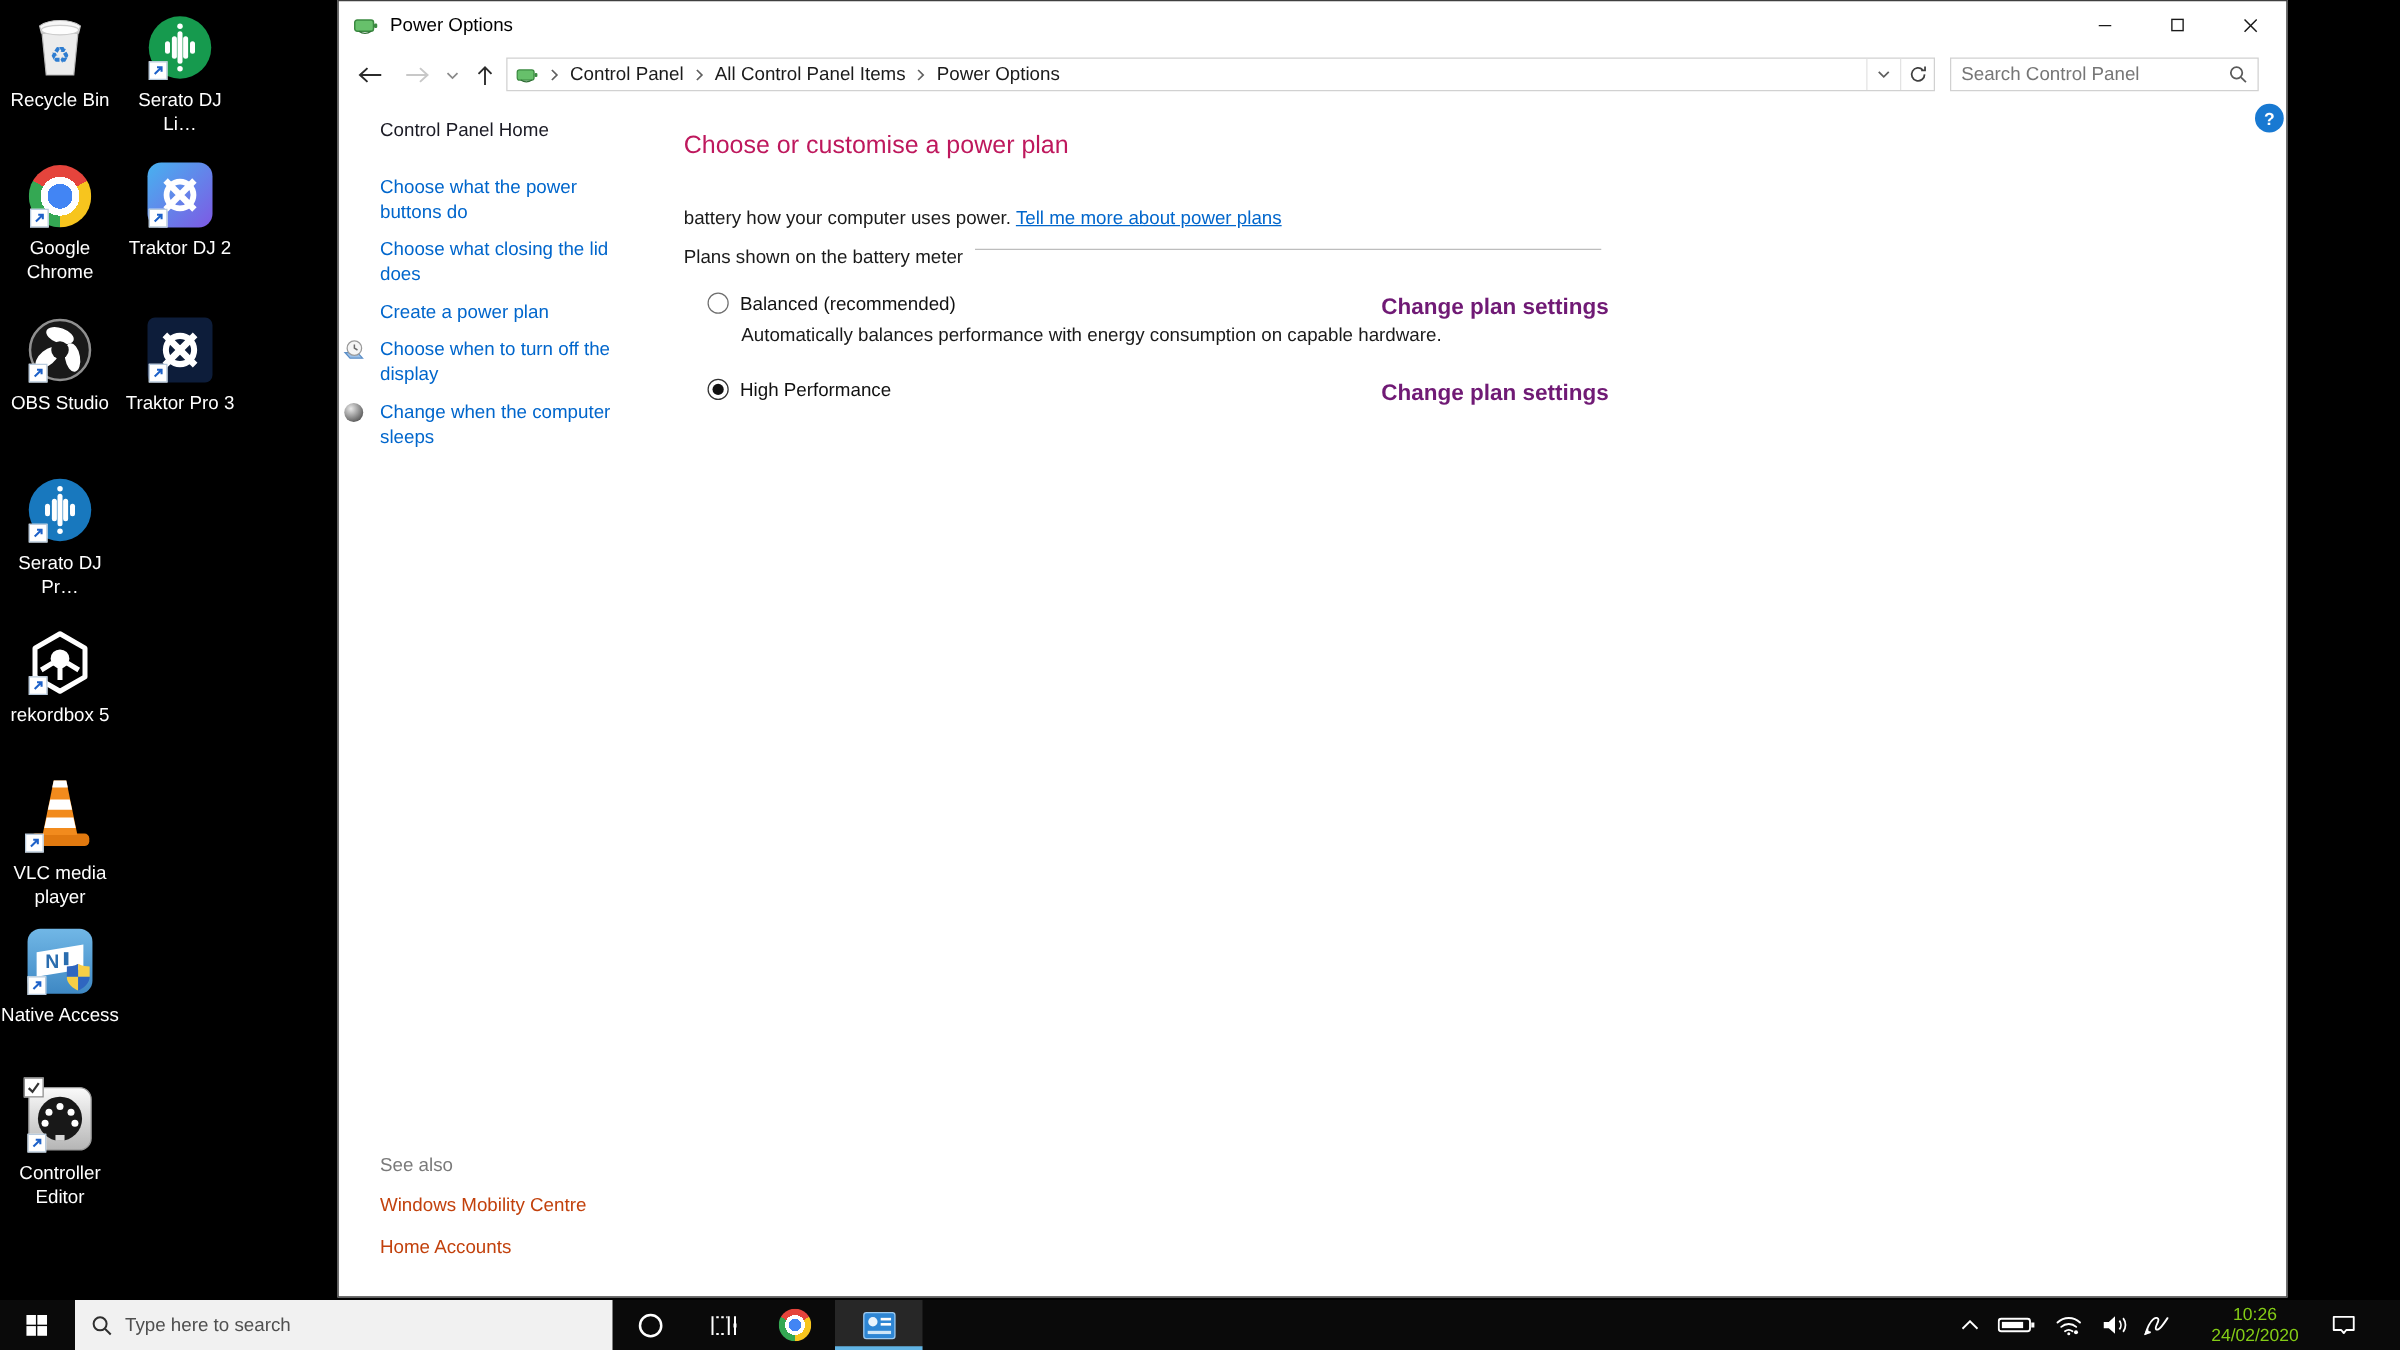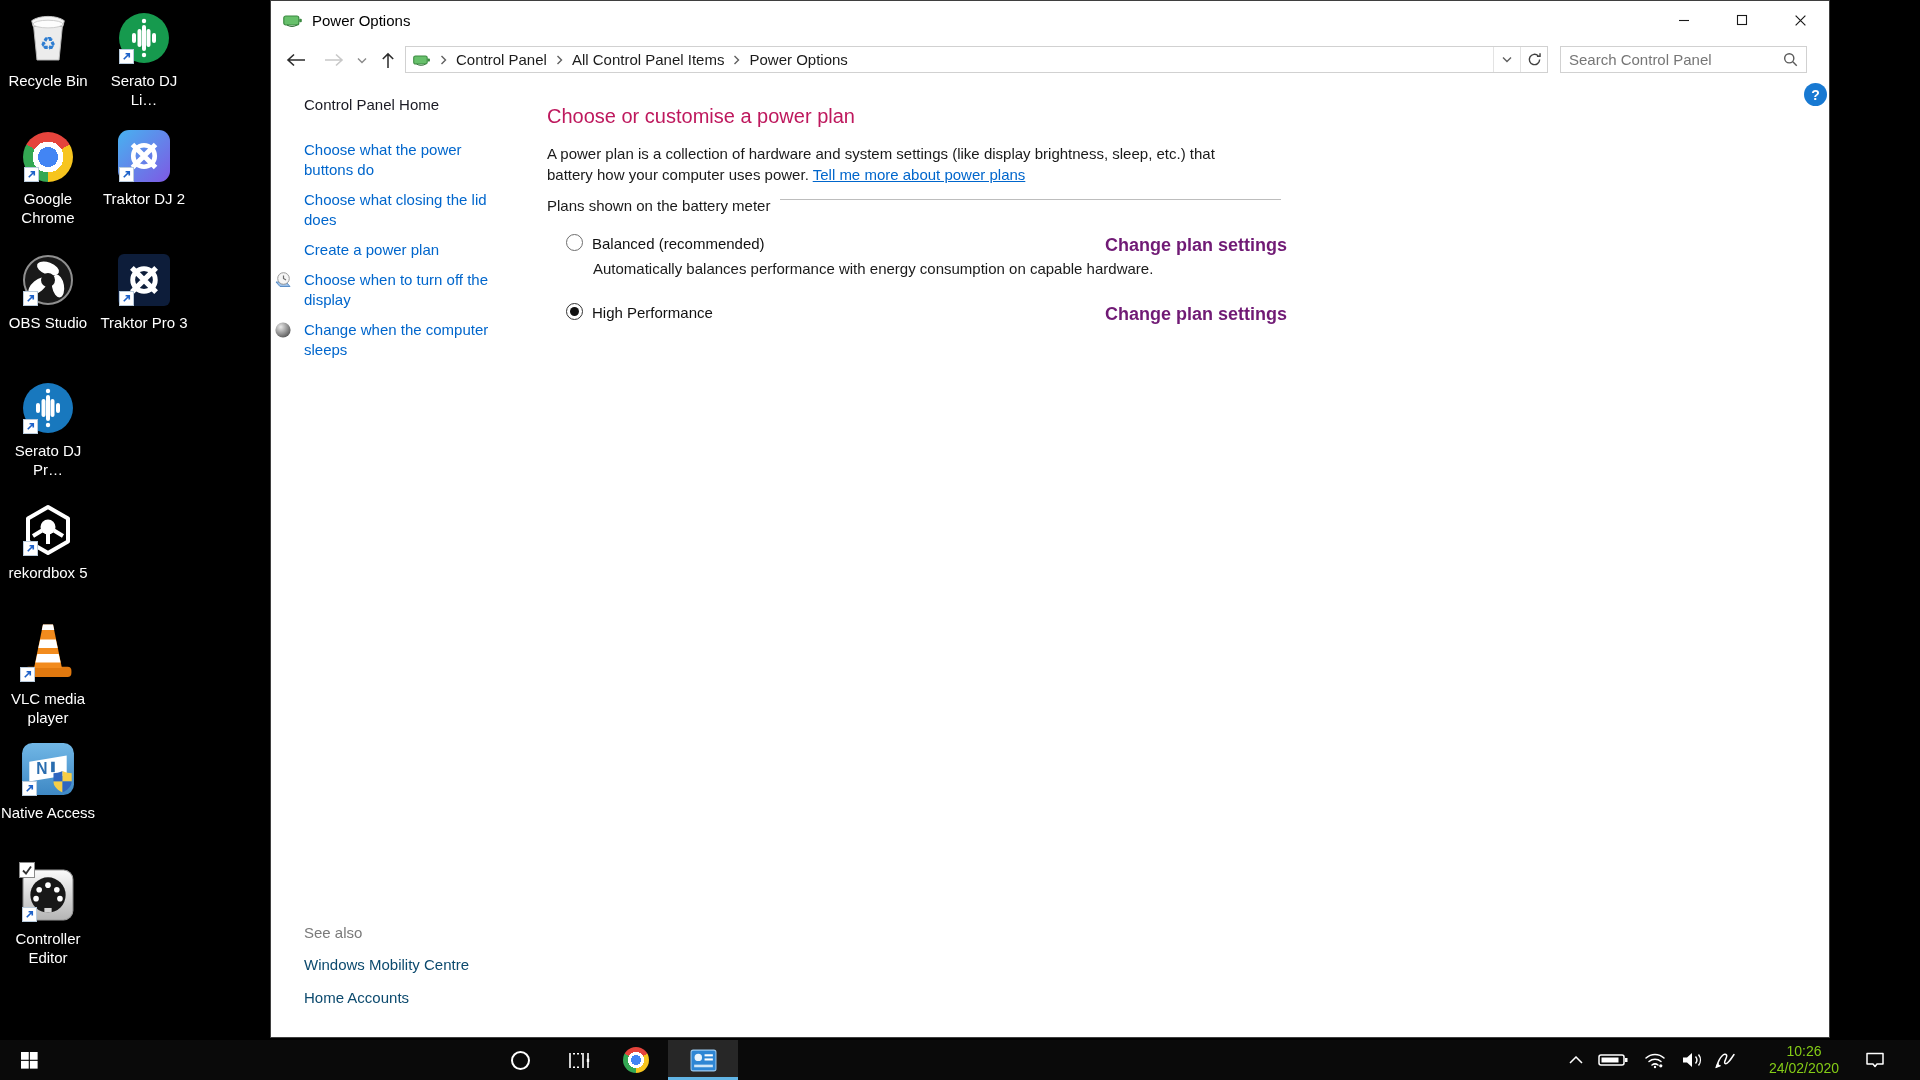--- a/index.html
+++ b/index.html
@@ -45,21 +45,21 @@
     display:flex; align-items:center; padding:0 8px; }
   .searchbox input { border:none; outline:none; flex:1; font-size:15px; color:#333;
     font-family:"Liberation Sans","DejaVu Sans",sans-serif; }
   .searchbox input::placeholder { color:#767676; }
   .helpbtn { position:absolute; left:1533px; top:82px; width:23px; height:23px; border-radius:50%;
     background:#1879d2; color:#fff; font-size:14px; font-weight:bold; display:flex; align-items:center; justify-content:center; }
 
   .navlink { position:absolute; width:200px; font-size:15px; line-height:20px; color:#0066cc; cursor:pointer; }
   .nav-home { color:#1a1a24; }
   .seealso-hd { color:#7a7a7a; }
-  .seealso-lk { color:#0c4a6e; }
+  .seealso-lk { color:#c2410c; }
   .navicon { position:absolute; width:18px; height:18px; }
 
   .heading { position:absolute; left:276px; top:104px; font-size:20px; color:#be185d; }
   .intro { position:absolute; left:276px; top:142px; font-size:15px; line-height:21px; color:#1a1a1a; }
   .tlink { color:#0066cc; text-decoration:underline; cursor:pointer; }
   .group-row { position:absolute; left:276px; top:196px; width:734px; display:flex; }
   .group-label { font-size:15px; color:#1a1a1a; white-space:nowrap; }
   .group-rule { flex:1; border-top:1px solid #bdbdbd; margin-left:10px; margin-top:2px; }
   .radio { position:absolute; width:17px; height:17px; border:1px solid #6e6e6e; border-radius:50%; background:#fff; }
   .radio.checked { border-color:#333; }
@@ -437,21 +437,21 @@
 
     <div class="navlink seealso-hd" style="left:33px;top:922px">See also</div>
     <div class="navlink seealso-lk" style="left:33px;top:954px">Windows Mobility Centre</div>
     <div class="navlink seealso-lk" style="left:33px;top:987px">Home Accounts</div>
   </div>
 
   <div>
     <div class="heading">Choose or customise a power plan</div>
 
     <div class="intro">
-      <span>A power plan is a collection of hardware and system settings (like display brightness, sleep, etc.) that</span><br>
+      <br>
       <span>battery how your computer uses power.</span>
       <span class="tlink">Tell me more about power plans</span>
     </div>
 
     <div class="group-row">
       <span class="group-label">Plans shown on the battery meter</span>
       <span class="group-rule"></span>
     </div>
 
     <span class="radio" style="left:295px;top:233px"></span>
@@ -469,20 +469,27 @@
 
   <div class="tb-item" style="left:0;width:58px">
     <svg width="17" height="17" viewBox="0 0 18 18" fill="#fff">
       <rect x="0" y="0" width="8.2" height="8.2"></rect>
         <rect x="9.4" y="0" width="8.2" height="8.2"></rect>
       <rect x="0" y="9.4" width="8.2" height="8.2"></rect>
         <rect x="9.4" y="9.4" width="8.2" height="8.2"></rect>
     </svg>
   </div>
 
+  <div class="tb-item tb-search">
+    <svg width="17" height="17" viewBox="0 0 18 18" stroke="#2f2f2f" fill="none" stroke-width="1.7" style="margin-left:13px">
+      <circle cx="7.5" cy="7.5" r="5.5"></circle>
+        <path d="M11.8 11.8 L16.5 16.5"></path>
+    </svg>
+    <input type="text" placeholder="Type here to search" style="">
+  </div>
 
   <div class="tb-item" style="left:498px;width:44px">
     <span class="cortana-ring"></span>
   </div>
 
   <div class="tb-item" style="left:556px;width:46px">
     <svg width="23" height="19" viewBox="0 0 23 19" stroke="#fff" fill="none" stroke-width="1.6">
       <path d="M2 2 V17 M15 2 V17"></path>
       <path d="M5 2.8 H7 M9 2.8 H11 M13 2.8 H14 M5 16.2 H7 M9 16.2 H11"></path>
       <path d="M20 2 V17"></path>

